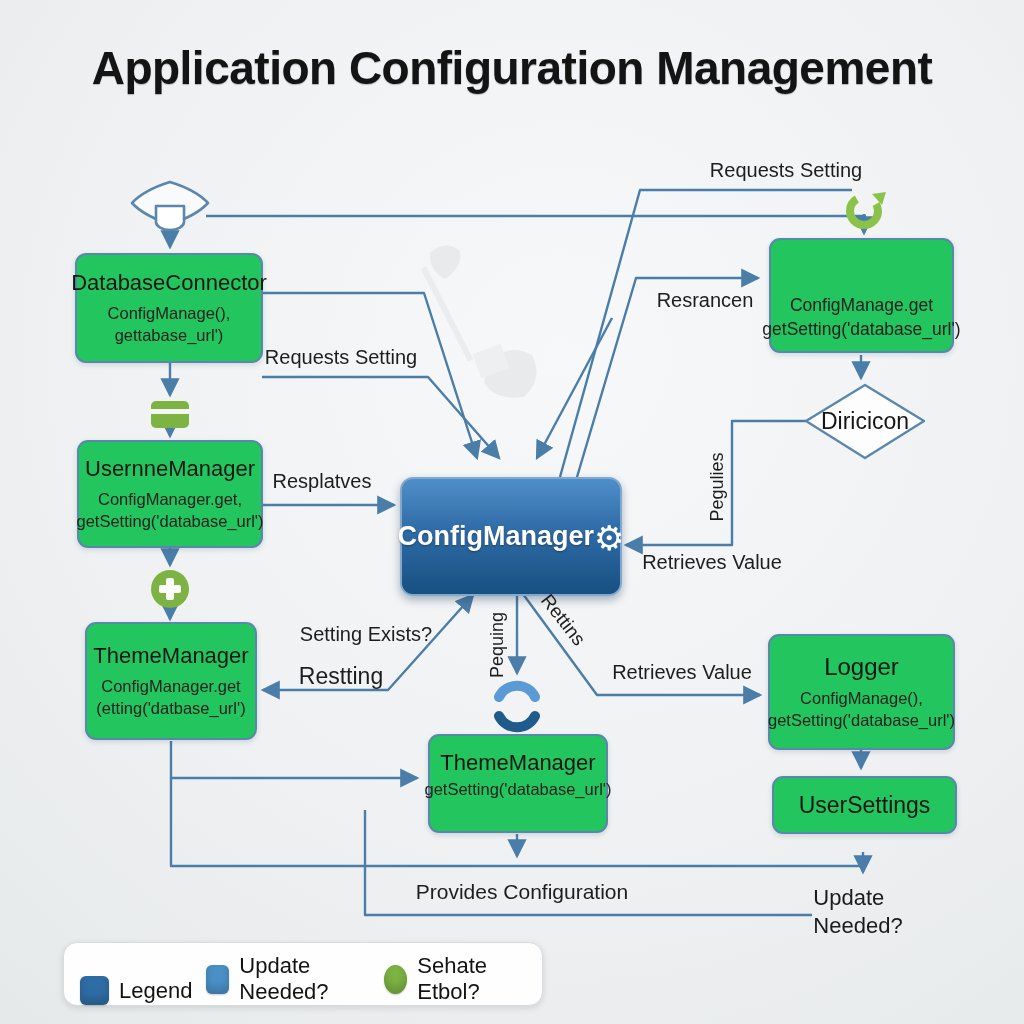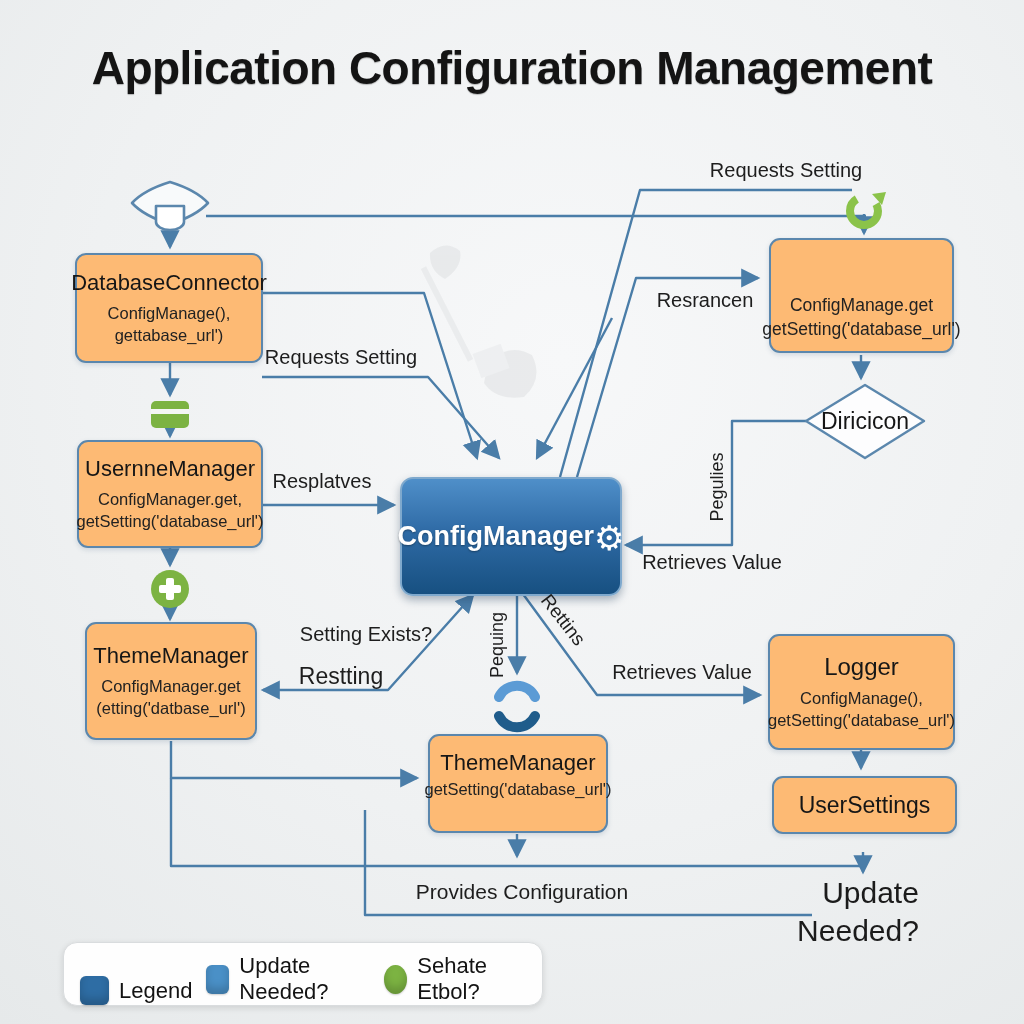--- a/index.html
+++ b/index.html
@@ -13,40 +13,40 @@
   .lbl{position:absolute;transform:translate(-50%,-50%);white-space:nowrap;
        font-size:20px;color:#1d1d1d;}
   .lbl.rot-ccw{transform:translate(-50%,-50%) rotate(-90deg);}
   .lbl.rot-diag{transform:translate(-50%,-50%) rotate(52deg);}
   .title{
     position:absolute;left:512px;top:68px;transform:translate(-50%,-50%);
     font-size:46px;font-weight:700;color:#141414;letter-spacing:-.5px;
     text-shadow:0 1px 1px rgba(0,0,0,.25);white-space:nowrap;
   }
   .node{
-    position:absolute;background:#fdba74;border:2px solid #5b87ad;border-radius:11px;
+    position:absolute;background:#22c55e;border:2px solid #5b87ad;border-radius:11px;
     box-shadow:0 2px 5px rgba(60,90,120,.18);
     display:flex;flex-direction:column;align-items:center;justify-content:center;
     text-align:center;padding:4px 6px;box-sizing:border-box;
   }
   .node .ttl{font-size:22px;font-weight:500;color:#161616;margin-bottom:6px;}
   .node .sub{font-size:16.5px;color:#222;line-height:1.35;}
   .center-node{
     position:absolute;left:400px;top:477px;width:218px;height:115px;
     background:linear-gradient(180deg,#4f8fc9 0%,#2f6ba6 45%,#175081 100%);
     border:2px solid #7fa9cd;border-radius:13px;
     box-shadow:0 4px 9px rgba(20,50,80,.35);
     display:flex;flex-direction:row;align-items:center;justify-content:center;color:#fff;
   }
   .center-node .ttl{font-size:27px;font-weight:700;text-shadow:0 1px 2px rgba(0,0,0,.35);}
   .center-node .gear{font-size:34px;line-height:1;margin-top:2px;font-family:"DejaVu Sans",sans-serif;}
   .diamond-label{position:absolute;left:865px;top:421px;transform:translate(-50%,-50%);
     font-size:23px;color:#151515;}
   .update-label{position:absolute;left:858px;top:911px;transform:translate(-50%,-50%);
-    font-size:30px;text-align:right;line-height:1.25;}
+    font-size:22px;text-align:left;line-height:1.25;}
   .legend{
     position:absolute;left:63px;top:942px;width:480px;height:64px;
     background:#fefefe;border:1px solid #d9dcde;border-radius:14px;
     box-shadow:0 2px 6px rgba(0,0,0,.12);
     display:flex;align-items:flex-end;gap:14px;padding:0 16px;box-sizing:border-box;
   }
   .legend .item{display:flex;align-items:center;gap:10px;}
   .legend .sw{width:29px;height:29px;border-radius:6px;box-shadow:inset 0 -6px 8px rgba(0,0,0,.18), 0 1px 2px rgba(0,0,0,.2);}
   .legend .sw.circle{border-radius:50%;}
   .legend .item span{font-size:22px;color:#131313;}

